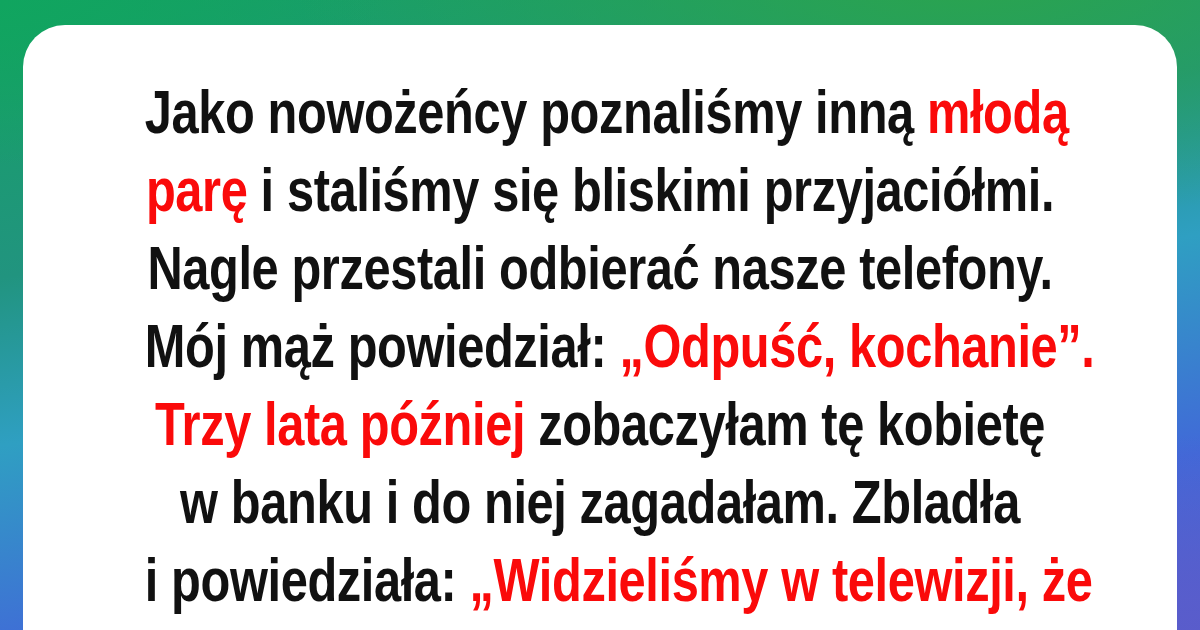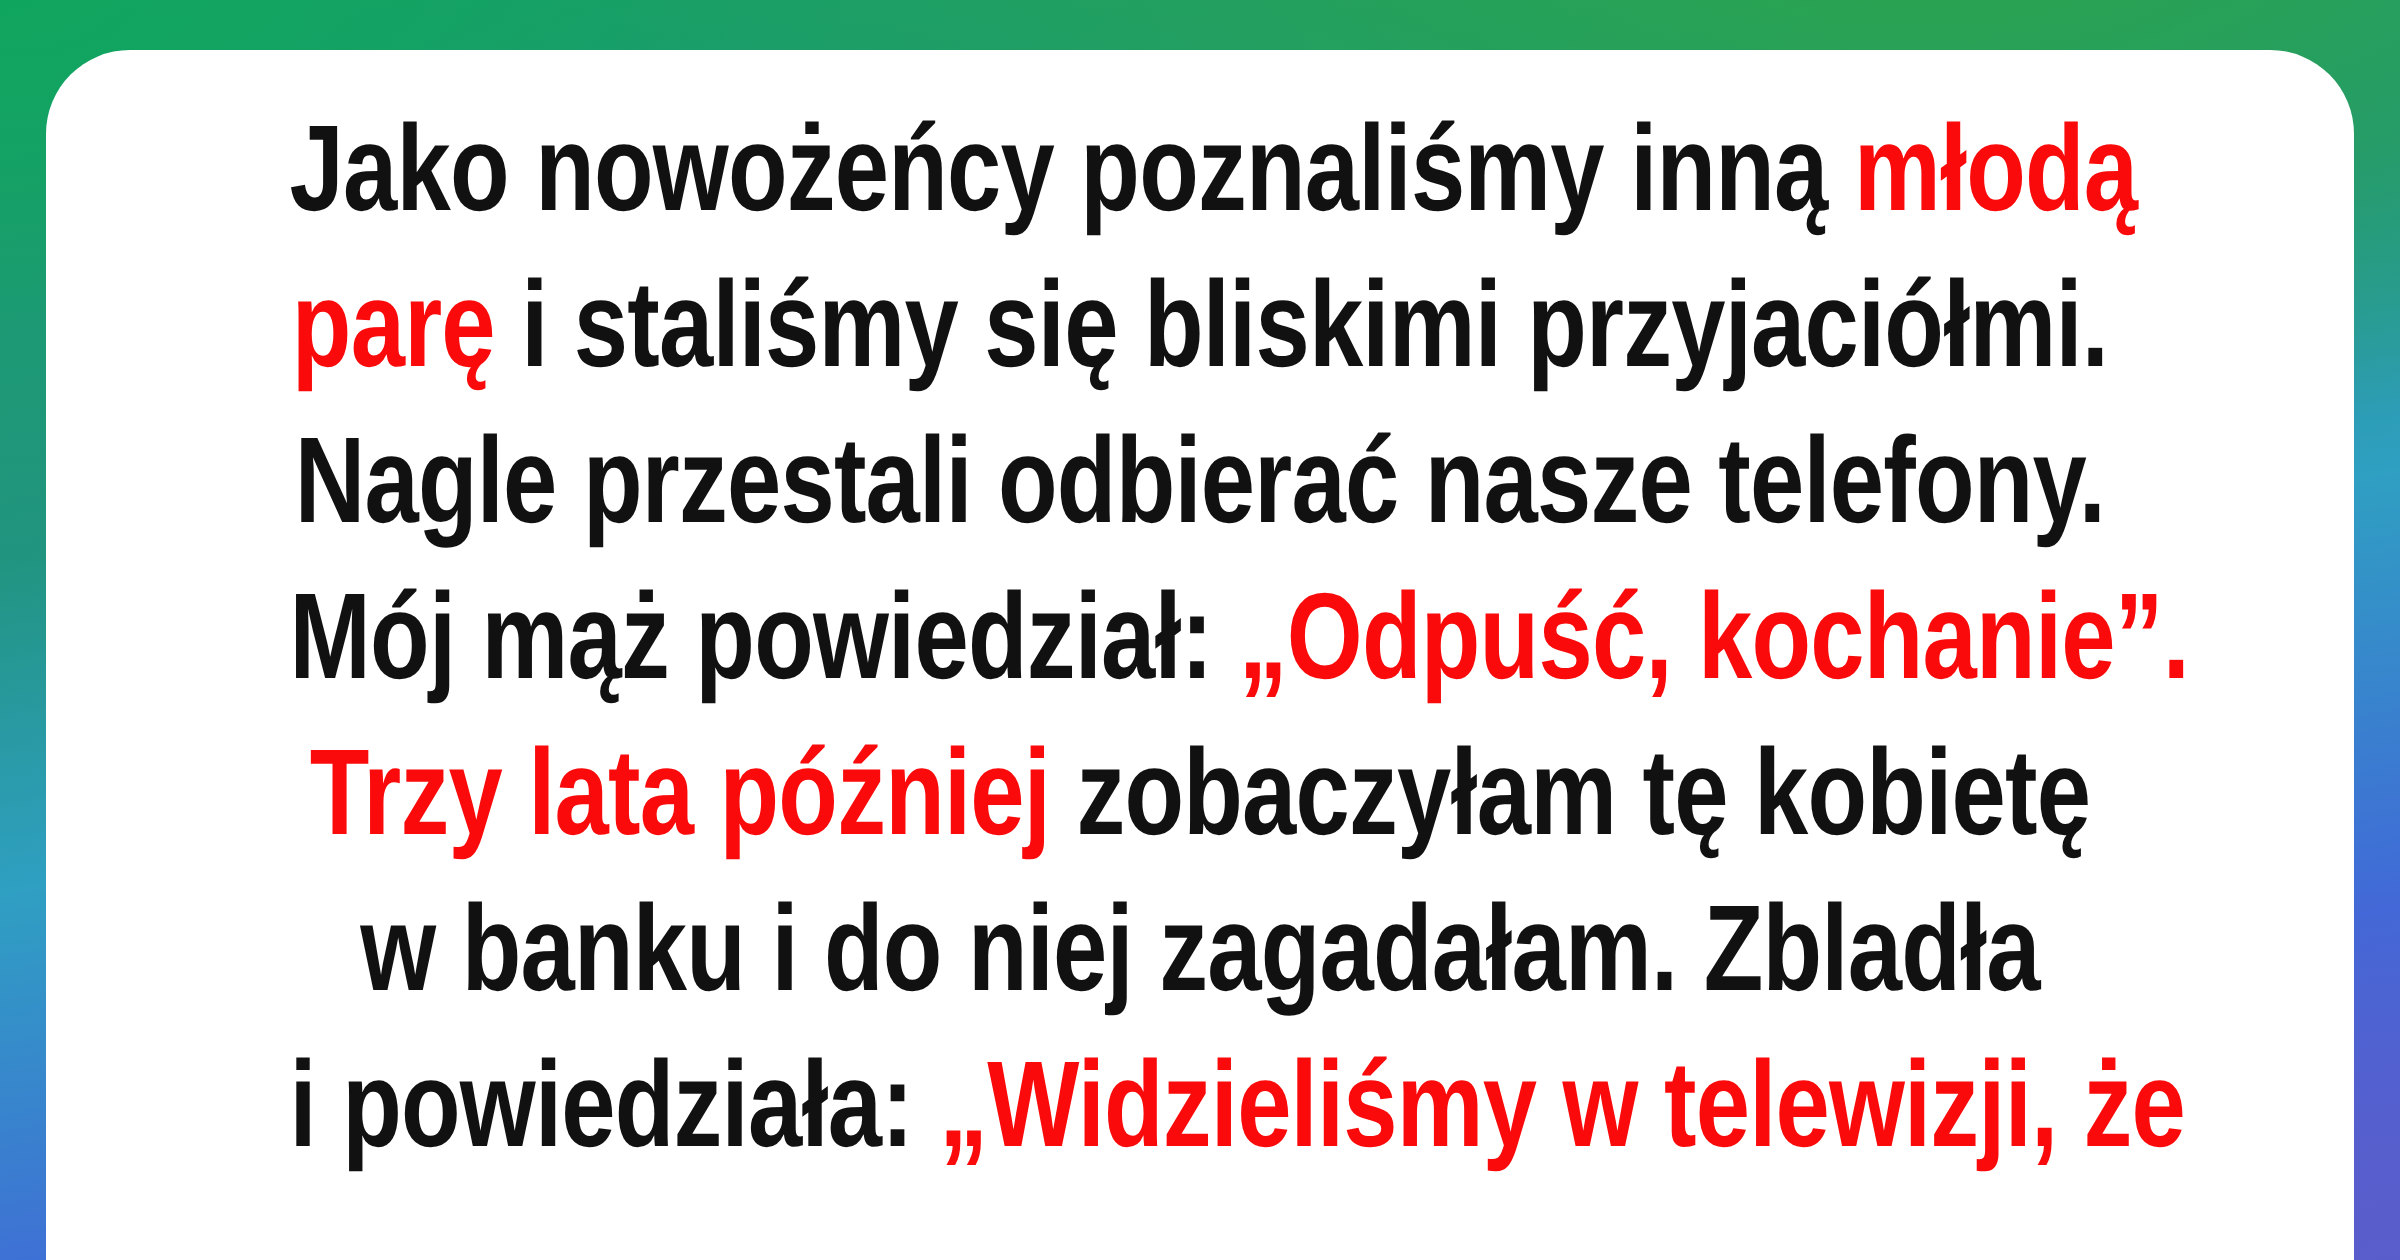--- a/index.html
+++ b/index.html
@@ -25,21 +25,21 @@
   .card {
     position: absolute;
     left: 23px;
     right: 23px;
     top: 25px;
     height: 660px; 
     background: #ffffff;
     border-radius: 42px;
   }
   .story-text {
-    padding: 20px 8px 0;
+    padding: 48px 8px 0;
   }
   .line {
     display: block;
     text-align: center;
     white-space: nowrap;
     font-weight: bold;
     font-size: 61px;
     line-height: 78px;
     letter-spacing: -0.5px;
     transform: scaleX(0.8);

